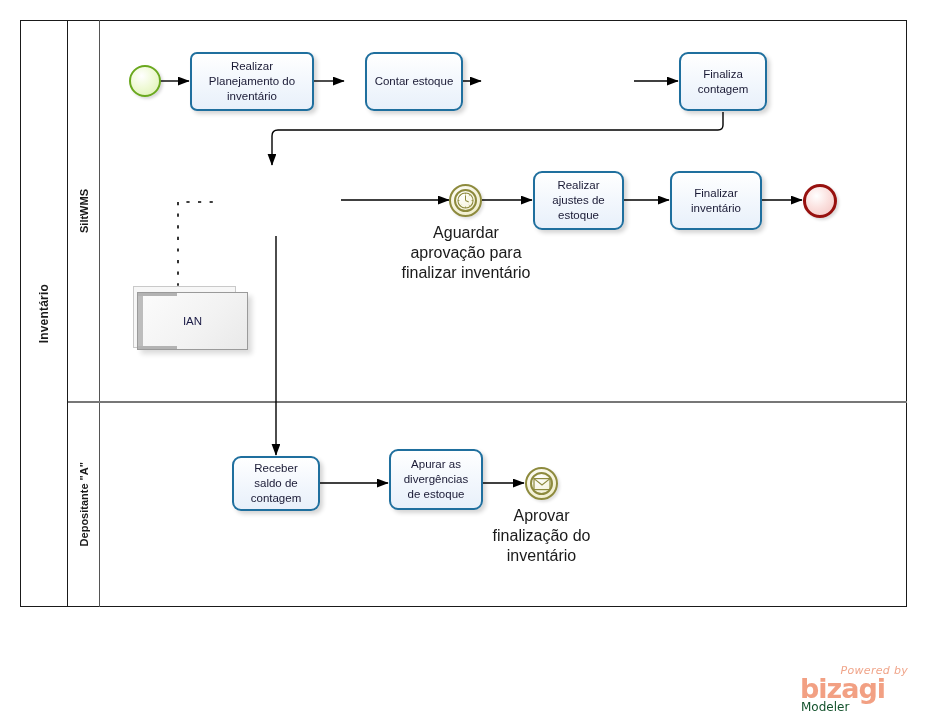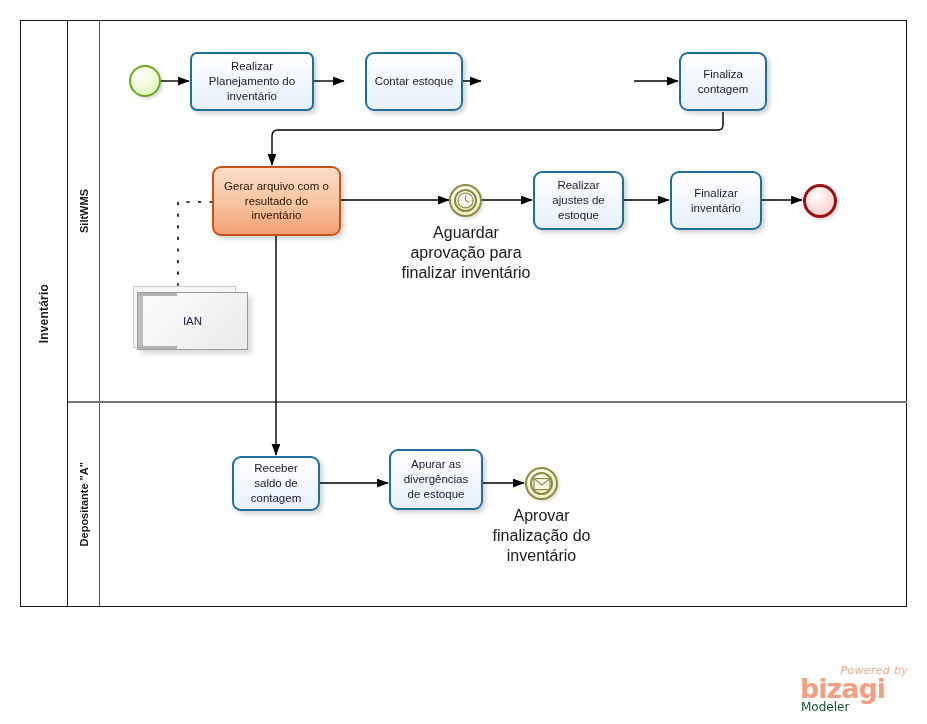--- a/index.html
+++ b/index.html
@@ -224,21 +224,20 @@
 
   <div class="event start" style="left:129px;top:65px;width:32px;height:32px;"></div>
 
   <div class="task" style="left:190px;top:52px;width:124px;height:59px;border-radius:7px;">Realizar Planejamento do inventário</div>
 
   <div class="task" style="left:345px;top:52px;width:98px;height:59px;margin-left:20px;">Contar estoque</div>
 
 
   <div class="task" style="left:679px;top:52px;width:88px;height:59px;">Finaliza contagem</div>
 
-  <div class="task orange" style="left:212px;top:166px;width:129px;height:70px;">Gerar arquivo com o resultado do inventário</div>
 
   <div class="event intermediate" style="left:449px;top:184px;width:33px;height:33px;">
     <div class="inner-ring"></div>
     <div class="glyph">
       <svg width="19" height="19" viewBox="0 0 20 20">
         <circle cx="10" cy="10" r="8" fill="none" stroke="#8d8a3d" stroke-width="1.1"></circle>
         <line x1="10" y1="10" x2="10" y2="4.6" stroke="#8d8a3d" stroke-width="1.1"></line>
         <line x1="10" y1="10" x2="13.4" y2="11.6" stroke="#8d8a3d" stroke-width="1.1"></line>
         <line x1="10" y1="2.2" x2="10" y2="3.6" stroke="#8d8a3d" stroke-width="0.9"></line>
         <line x1="10" y1="16.4" x2="10" y2="17.8" stroke="#8d8a3d" stroke-width="0.9"></line>

